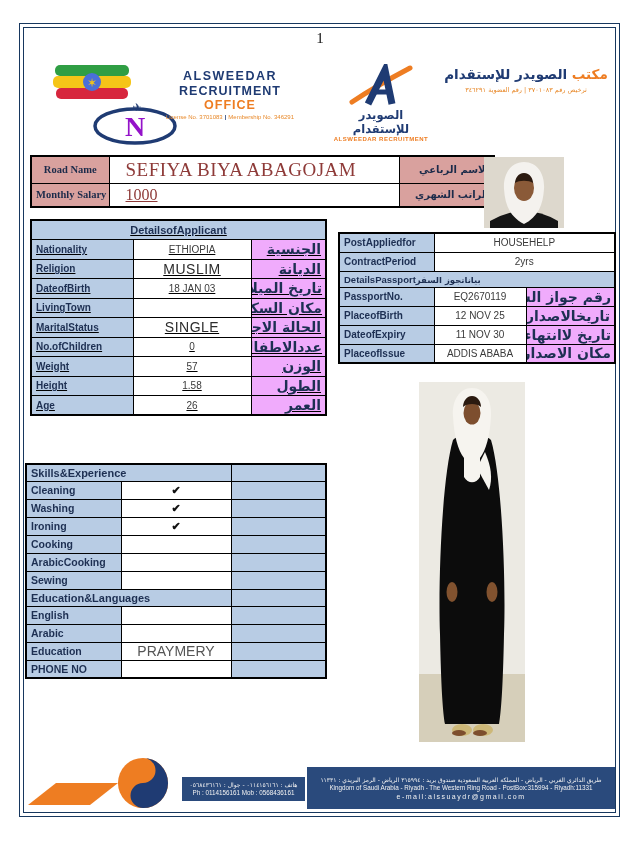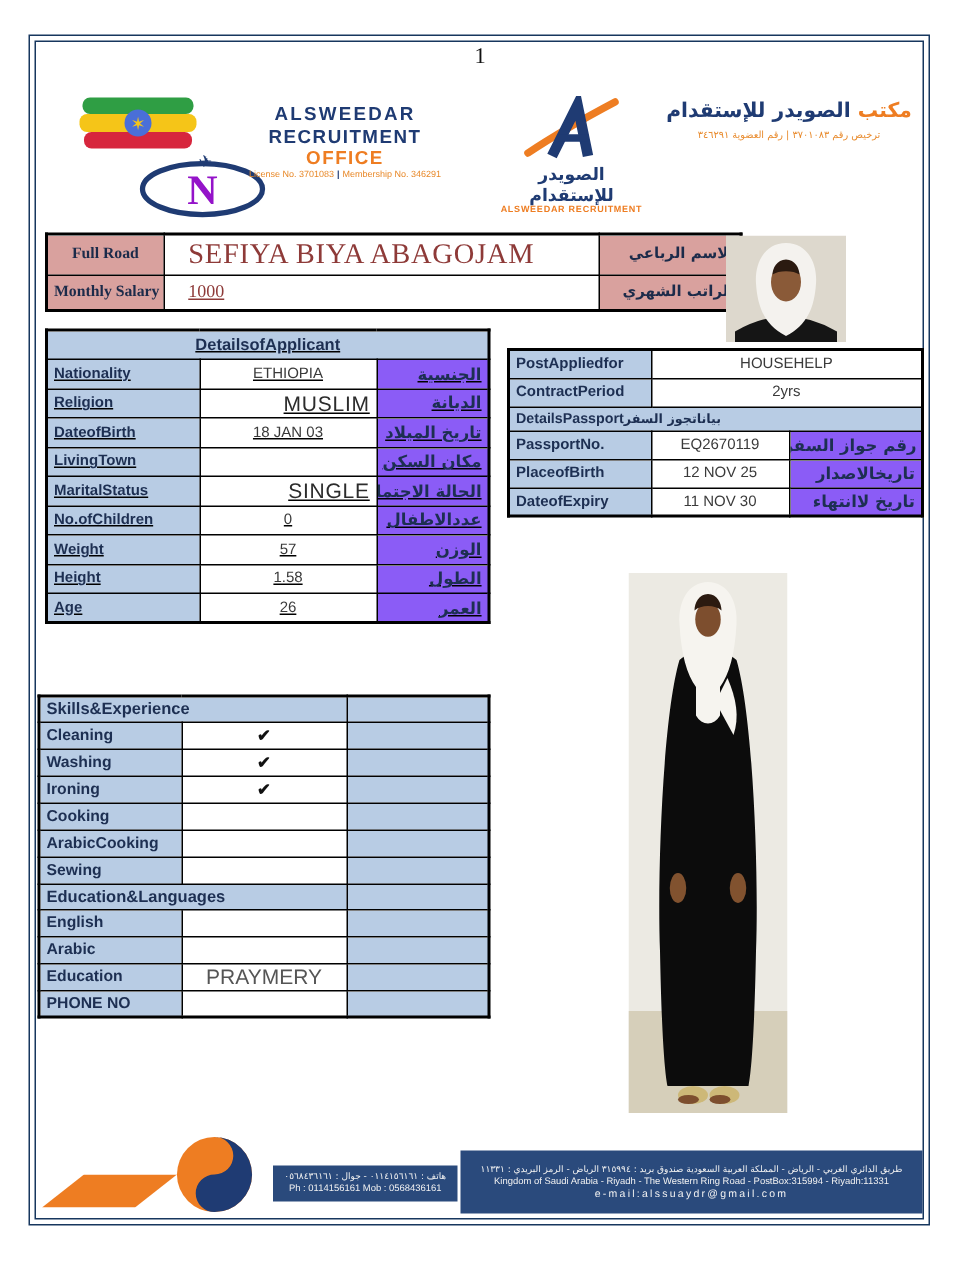--- a/index.html
+++ b/index.html
@@ -37,41 +37,41 @@
   .rt-license { direction:rtl; font-size:6.5px; color:#e8892a; margin-top:4px;
                 font-family:"DejaVu Sans", sans-serif; }
 
   
   table { border-collapse:collapse; table-layout:fixed; position:absolute; background:#fff; }
   table, table.tb { border:2px solid #000; }
   td { border:1px solid #000; padding:0 4px; overflow:hidden; white-space:nowrap;
        font-size:10px; color:#333; }
   .lbl { background:#b8cce4; font-weight:bold; color:#1d2f52; text-align:left; }
   .val { background:#fff; text-align:center; color:#3a3a3a; }
-  .ar  { background:#8b5cf6; font-weight:bold; color:#1d2f52; text-align:right; direction:rtl;
-         font-family:"DejaVu Sans", sans-serif; font-size:11px; }
+  .ar  { background:#f0abfc; font-weight:bold; color:#1d2f52; text-align:right; direction:rtl;
+         font-family:"DejaVu Sans", sans-serif; font-size:14px; }
   .sect { background:#b8cce4; font-weight:bold; color:#1d2f52; }
 
   
   .identity { left:30px; top:155px; width:463px; }
   .identity tr:nth-child(1) { height:27px; }
   .identity tr:nth-child(2) { height:24px; }
   .identity .lbl { background:#d9a19e; font-family:"Liberation Serif", serif;
                    text-align:center; font-size:10.5px; color:#1c2b4a; }
   .identity .ar  { background:#d9a19e; font-size:10px; color:#1c2b4a; }
   .identity .val { text-align:left; font-family:"Liberation Serif", serif; color:#8e3a38;padding-left:16px; }
   .identity tr:nth-child(1) .val { font-size:19px; letter-spacing:0.5px; }
-  .identity tr:nth-child(2) .val { font-size:12px;text-decoration:underline; }
+  .identity tr:nth-child(2) .val { font-size:16px;text-decoration:underline; }
 
   
   .applicant { left:30px; top:219px; width:295px;text-decoration:underline; }
   .applicant tr { height:19.5px; }
   .applicant .title { background:#b8cce4; text-align:center; font-weight:bold;
                       font-size:11px; color:#1d2f52; }
-  .applicant .val.big { font-size:14px; letter-spacing:0.5px; color:#2c2c2c;text-align:right; }
+  .applicant .val.big { font-size:14px; letter-spacing:0.5px; color:#2c2c2c; }
 
   
   .application { left:338px; top:232px; width:276px; }
   .application tr { height:19px; }
   .application tr.hdr { height:16px; }
   .application .hdr td { text-align:left; font-size:9.5px; }
   .application .hdr .ar-inline { direction:rtl; font-family:"DejaVu Sans", sans-serif;
                                  font-size:8.5px; }
 
   
@@ -165,21 +165,21 @@
   </div>
 
   <table class="identity tb">
     <colgroup>
         <col style="width:78px">
         <col style="width:290px">
         <col style="width:95px">
       </colgroup>
     <tbody>
         <tr>
-      <td class="lbl">Full Road</td>
+      <td class="lbl">Road Name</td>
       <td class="val">SEFIYA BIYA ABAGOJAM</td>
       <td class="ar">الاسم الرباعي</td>
     </tr>
     <tr>
       <td class="lbl">Monthly Salary</td>
       <td class="val">1000</td>
       <td class="ar">الراتب الشهري</td>
     </tr>
   </tbody>
     </table>
@@ -277,20 +277,25 @@
     </tr>
     <tr>
       <td class="lbl">PlaceofBirth</td>
       <td class="val">12 NOV 25</td>
       <td class="ar">تاريخالاصدار</td>
     </tr>
     <tr>
       <td class="lbl">DateofExpiry</td>
       <td class="val">11 NOV 30</td>
       <td class="ar">تاريخ لاانتهاء</td>
+    </tr>
+    <tr>
+      <td class="lbl">PlaceofIssue</td>
+      <td class="val">ADDIS ABABA</td>
+      <td class="ar">مكان الاصدار</td>
     </tr>
   </tbody>
     </table>
 
   <table class="skills tb">
     <colgroup>
         <col style="width:95px">
         <col style="width:110px">
         <col style="width:95px">
       </colgroup>

